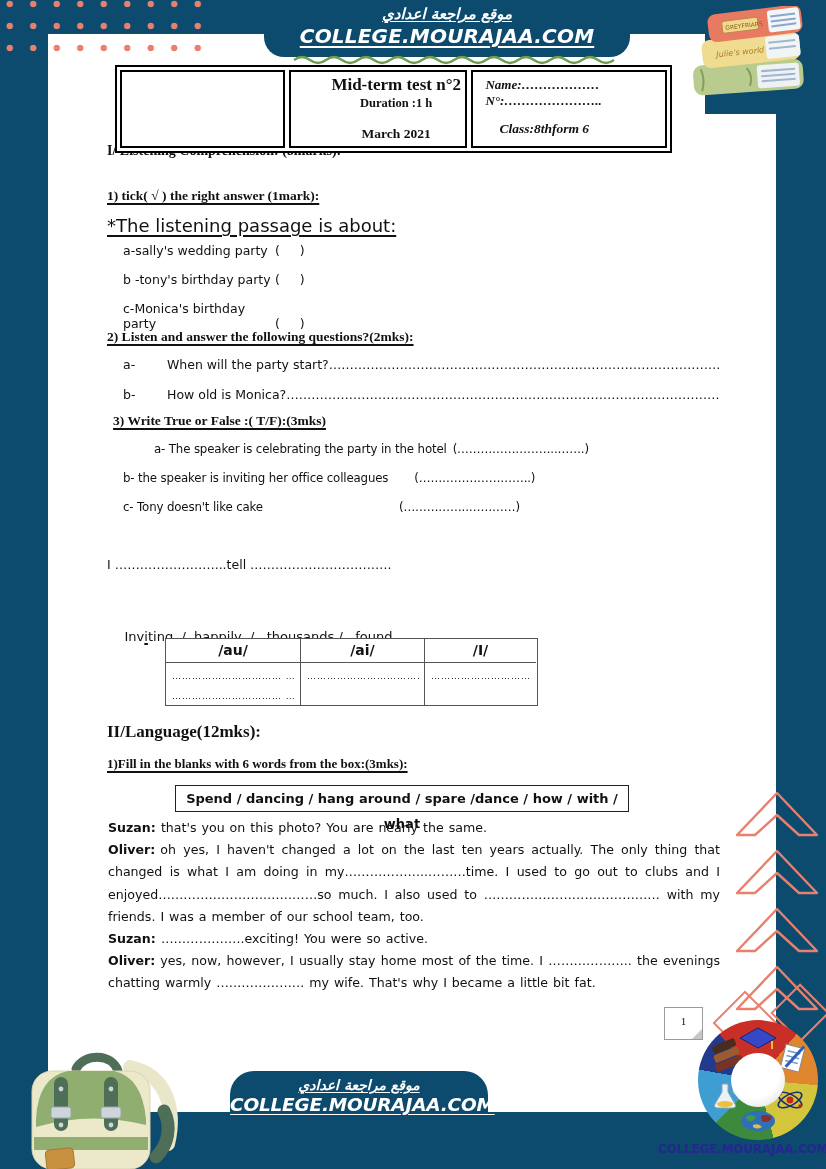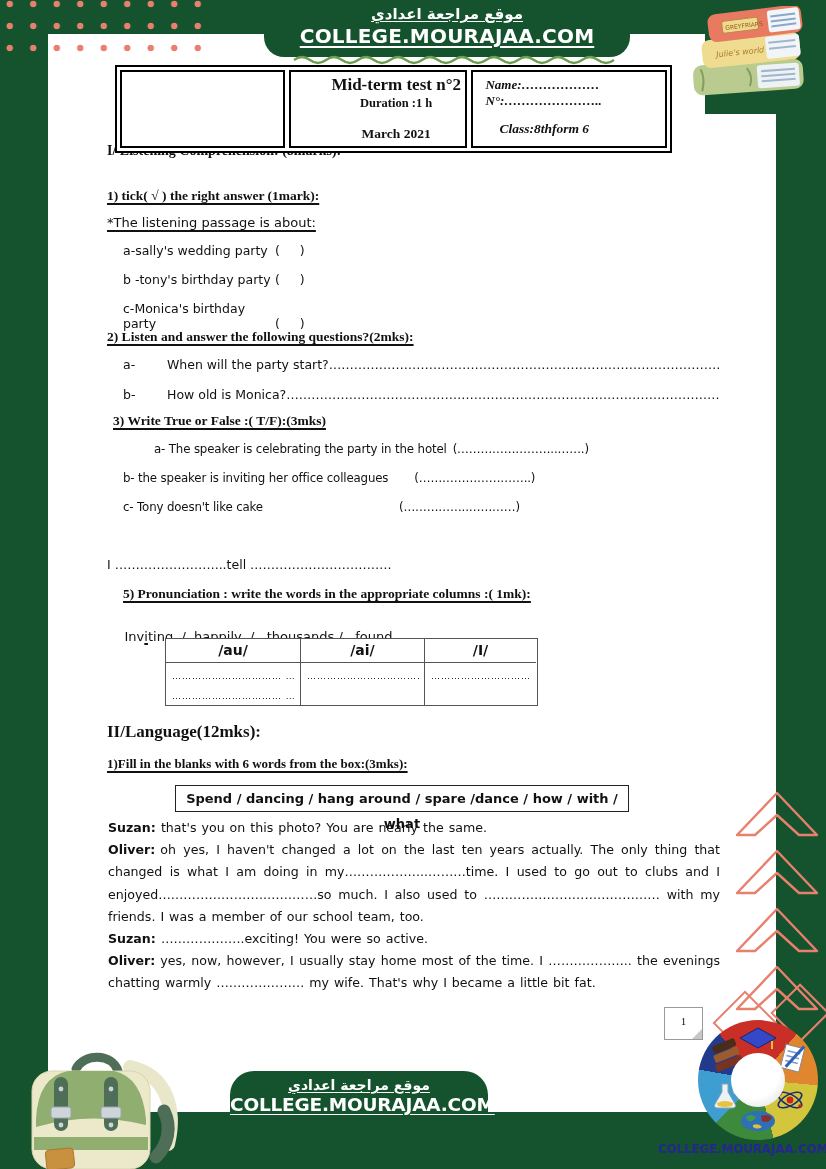--- a/index.html
+++ b/index.html
@@ -1,18 +1,18 @@
 <!DOCTYPE html>
 <html><head>
 <meta charset="utf-8">
 <style>
   html,body{margin:0;padding:0;background:#ffffff;}
   #page{position:relative;width:826px;height:1169px;overflow:hidden;background:#ffffff;
         font-family:"DejaVu Sans",sans-serif;color:#111;}
-  .green{background:#14532d;}
+  .green{background:#0c4a6e;font-style:italic;}
   .abs{position:absolute;}
   
   #band-top{left:0;top:0;width:826px;height:34px;}
   #bar-left{left:0;top:0;width:48px;height:1114px;}
   #bar-right{left:776px;top:0;width:50px;height:1169px;}
   #block-tr{left:705px;top:0;width:121px;height:114px;}
   #band-bottom{left:0;top:1112px;width:826px;height:57px;z-index:1;}
   
   #dots{left:2px;top:0;width:202px;height:58px;z-index:3;
         background-image:radial-gradient(circle,#e8806d 3px,rgba(0,0,0,0) 3.6px);
@@ -148,21 +148,21 @@
     </div>
     <div class="hcell serif" id="hcell-right">
       <div>Name:………………</div>
       <div>N°:…………………..</div>
       <div class="cls">Class:8thform 6</div>
     </div>
   </div>
 
   <div class="abs h-main" style="left:107px;top:143px;font-size:14px;">I/ Listening Comprehension: (8marks):</div>
   <div class="abs h-main uline" style="left:107px;top:188px;font-size:13.5px;">1) tick( √ ) the right answer (1mark):</div>
-  <div class="abs hand uline" style="left:107px;top:215px;font-size:13px;">*The listening passage is about:</div>
+  <div class="abs hand uline" style="left:107px;top:215px;font-size:18px;">*The listening passage is about:</div>
 
   <div class="abs opt-row hand" style="top:243px;">
     <span class="opt-label">a-sally's wedding party</span><span class="paren">(     )</span>
   </div>
   <div class="abs opt-row hand" style="top:272px;">
     <span class="opt-label">b -tony's birthday party</span><span class="paren">(     )</span>
   </div>
   <div class="abs opt-row hand" style="top:301px;">
     <span class="opt-label">c-Monica's birthday party</span><span class="paren">(     )</span>
   </div>
@@ -184,21 +184,20 @@
     <span>b- the speaker is inviting her office colleagues</span>
     <span class="paren" style="margin-left:26px;">(………………………..)</span>
   </div>
   <div class="abs tf-row hand" style="top:500px;font-weight:bold;">
     <span style="font-weight:normal">c-  Tony doesn't like cake</span>
     <span class="paren" style="margin-left:136px;font-weight:normal">(……………..…………)</span>
   </div>
 
   <div class="abs hand" style="left:107px;top:557px;font-size:12.5px;">I ……………………...tell …………………………….</div>
 
-  <div class="abs h-main uline" style="left:123px;top:586px;font-size:13.5px;">5) Pronunciation : write the words in the appropriate columns  :( 1mk):</div>
   <div class="abs hand wordline" style="left:108px;top:614px;">
     <span>Inv</span><span class="useg">i</span><span>ting  /  happ</span><span class="useg">i</span><span>ly  /   th</span><span class="useg">ou</span><span>sands /   f</span><span class="useg">ou</span><span>nd</span>
   </div>
 
   <div class="abs hand" id="ptab">
     <div class="ph">/au/</div>
     <div class="ph mid">/ai/</div>
     <div class="ph">/I/</div>
     <div class="pb">
       <div>…………………………… …….</div>

